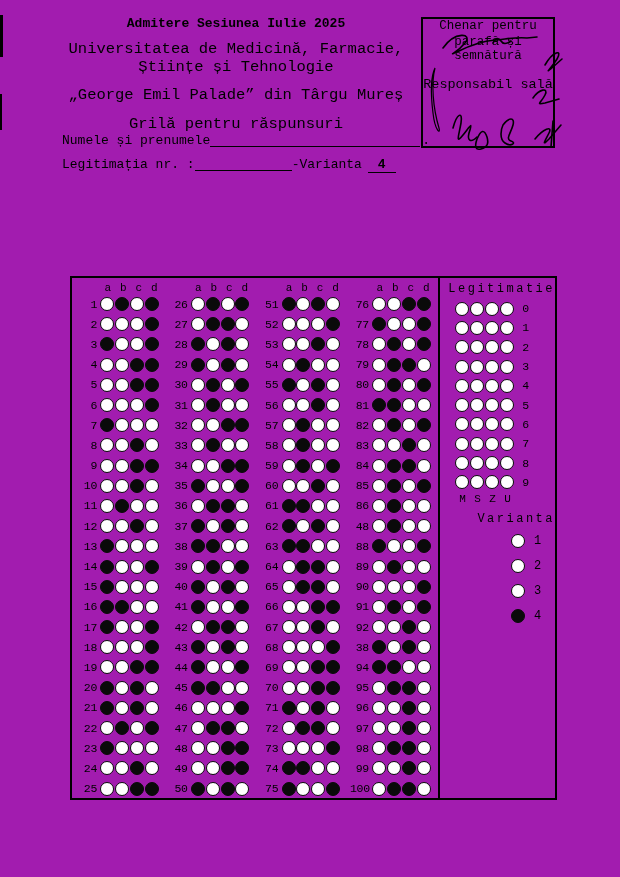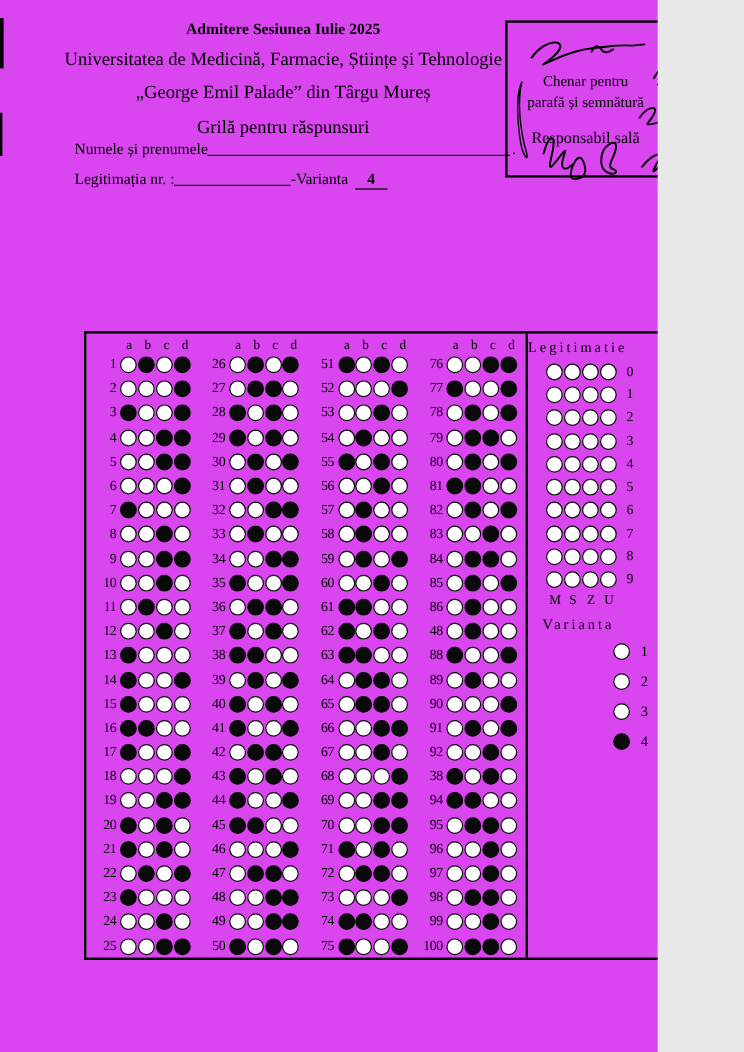--- a/index.html
+++ b/index.html
@@ -1,20 +1,20 @@
 <!DOCTYPE html>
 <html><head>
 <meta charset="utf-8">
 <style>
   html,body{margin:0;padding:0;background:#e8e8e8;}
   .page{
     position:relative;
-    width:548px;height:877px;
-    background:#d946ef;
-    font-family:Liberation Serif, serif;
+    width:620px;height:877px;
+    background:#a21caf;
+    font-family:Liberation Mono, monospace;
     color:#000;
     overflow:hidden;
   }
   
   .edge-mark{position:absolute;left:0;background:#000;}
   .edge-mark.m1{top:15px;width:3px;height:42px;}
   .edge-mark.m2{top:94px;width:2px;height:36px;}
 
   
   .header{position:absolute;left:42px;top:16px;width:388px;text-align:center;}
@@ -27,21 +27,21 @@
   .fill-line.name{flex:1;margin-right:2px;}
   .fill-line.legit{width:97px;}
   .variant-value{font-weight:bold;border-bottom:1px solid #000;padding:0 10px;margin-left:6px;}
 
   
   .stamp-box{
     position:absolute;left:421px;top:17px;width:134px;height:131px;
     border:2px solid #000;box-sizing:border-box;text-align:center;
     font-size:12.5px;
   }
-  .stamp-line1{margin-top:42px;}
+  .stamp-line1{}
   .stamp-line2{margin-top:2px;}
   .stamp-line3{margin-top:14px;font-size:13.5px;}
   .stamp-sigs{position:absolute;left:-8px;top:-6px;width:150px;height:145px;pointer-events:none;}
 
   
   .exam-title{position:absolute;left:0;top:192px;width:620px;text-align:center;
     font-weight:bold;font-size:21px;letter-spacing:0.5px;}
 
   
   .grid-box{
@@ -65,21 +65,21 @@
     border:1.6px solid #0a0a0a;box-sizing:border-box;
     margin:0 0.4px;background:#fff;flex:none;
   }
   .bubble.filled{background:#0a0a0a;}
 
   
   .side-panel{
     flex:1;border-left:2px solid #000;box-sizing:border-box;
     padding-top:4px;
   }
-  .panel-title{font-size:12px;letter-spacing:2.5px;text-align:left;margin-bottom:3px;}
+  .panel-title{font-size:12px;letter-spacing:2.5px;text-align:right;margin-bottom:3px;}
   .legit-row{display:flex;align-items:center;height:19.3px;padding-left:15px;}
   .legit-row .digit{font-size:11.5px;margin-left:8px;}
   .mszu-row{display:flex;padding-left:15px;height:14px;align-items:center;margin-bottom:6px;}
   .mszu{width:15px;text-align:center;font-size:11px;}
   .varianta-title{margin-top:6px;padding-left:12px;}
   .var-row{display:flex;align-items:center;justify-content:flex-end;height:25px;padding-right:14px;}
   .var-row .digit{font-size:12px;margin-left:9px;width:7px;}
 </style>
 </head>
 <body>

